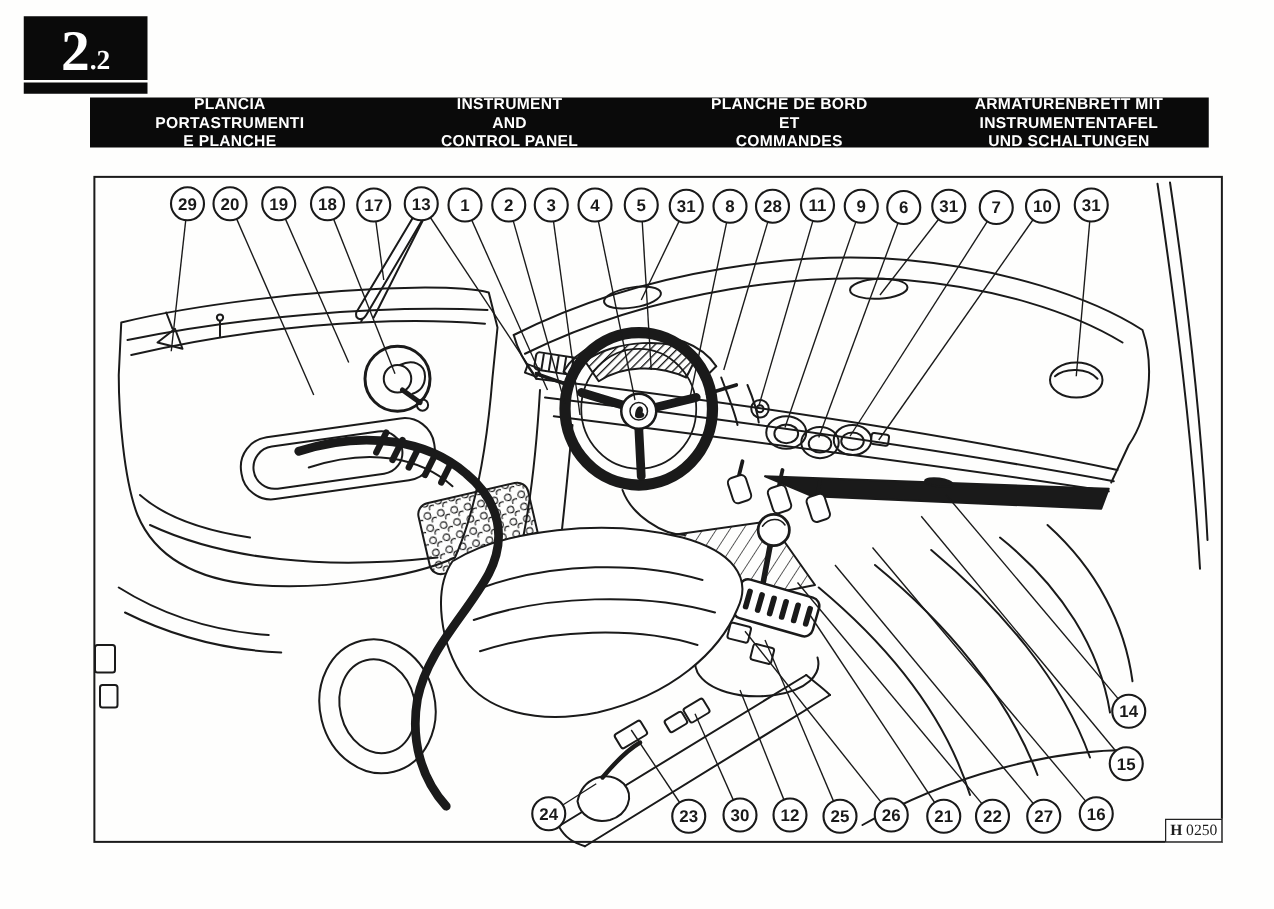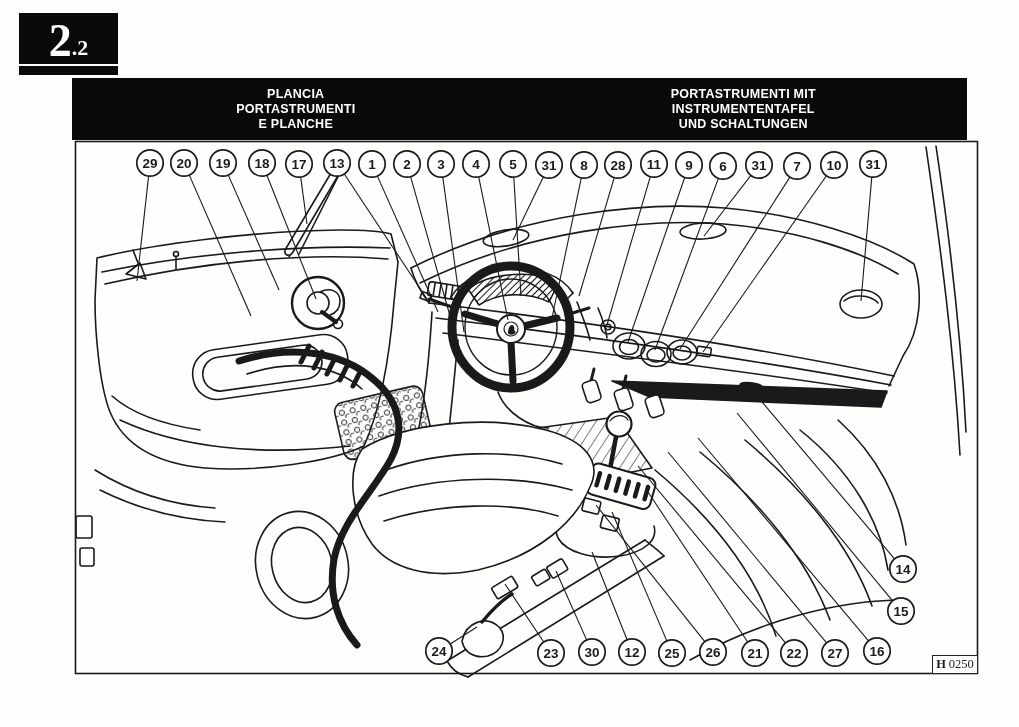--- a/index.html
+++ b/index.html
@@ -17,21 +17,21 @@
     font-family:"Liberation Serif",serif;font-weight:700;
   }
   .badge .major{font-size:46px;line-height:46px;}
   .badge .minor{font-size:22px;line-height:32px;}
   .badge-bar{
     position:absolute;left:19px;top:66px;width:99px;height:9px;
     background:var(--ink-strong,#0a0a0a);
   }
   
   .header-bar{
-    position:absolute;left:72px;top:78px;width:895px;height:62px;
+    position:absolute;left:72px;top:78px;width:895px;height:40px;
     background:var(--ink-strong,#0a0a0a);color:#fff;display:flex;
   }
   .header-col{
     flex:1;display:flex;flex-direction:column;align-items:center;justify-content:center;
     font-weight:700;font-size:12.5px;line-height:15px;letter-spacing:.25px;white-space:nowrap;
   }
   
   .figure-code{
     position:absolute;left:932px;top:655px;width:46px;height:19px;
     border:1.4px solid #222;background:#fff;box-sizing:border-box;
@@ -51,21 +51,31 @@
   </div>
   <div class="badge-bar"></div>
 
   <div class="header-bar" style="color: rgb(255, 255, 255);">
     <div class="header-col">
       <span>PLANCIA</span>
       <span>PORTASTRUMENTI</span>
       <span>E PLANCHE</span>
     </div>
     <div class="header-col">
-      <span>PORTASTRUMENTI MIT</span>
+      <span>INSTRUMENT</span>
+      <span>AND</span>
+      <span>CONTROL PANEL</span>
+    </div>
+    <div class="header-col">
+      <span>PLANCHE DE BORD</span>
+      <span>ET</span>
+      <span>COMMANDES</span>
+    </div>
+    <div class="header-col">
+      <span>ARMATURENBRETT MIT</span>
       <span>INSTRUMENTENTAFEL</span>
       <span>UND SCHALTUNGEN</span>
     </div>
   </div>
 
   <svg id="art-svg" width="1019" height="727" viewBox="0 0 1019 727" style="color: rgb(26, 26, 26);">
     <defs>
       <pattern id="pebble" width="11" height="10" patternUnits="userSpaceOnUse">
         <circle cx="4" cy="4" r="2.6" fill="none" stroke="#161616" stroke-width="0.9"></circle>
         <circle cx="9.5" cy="9" r="2.6" fill="none" stroke="#161616" stroke-width="0.9"></circle>

